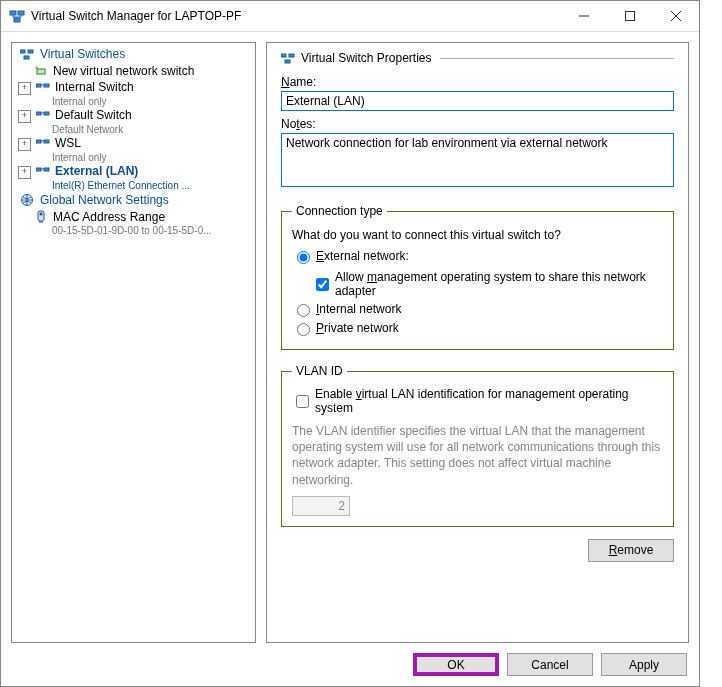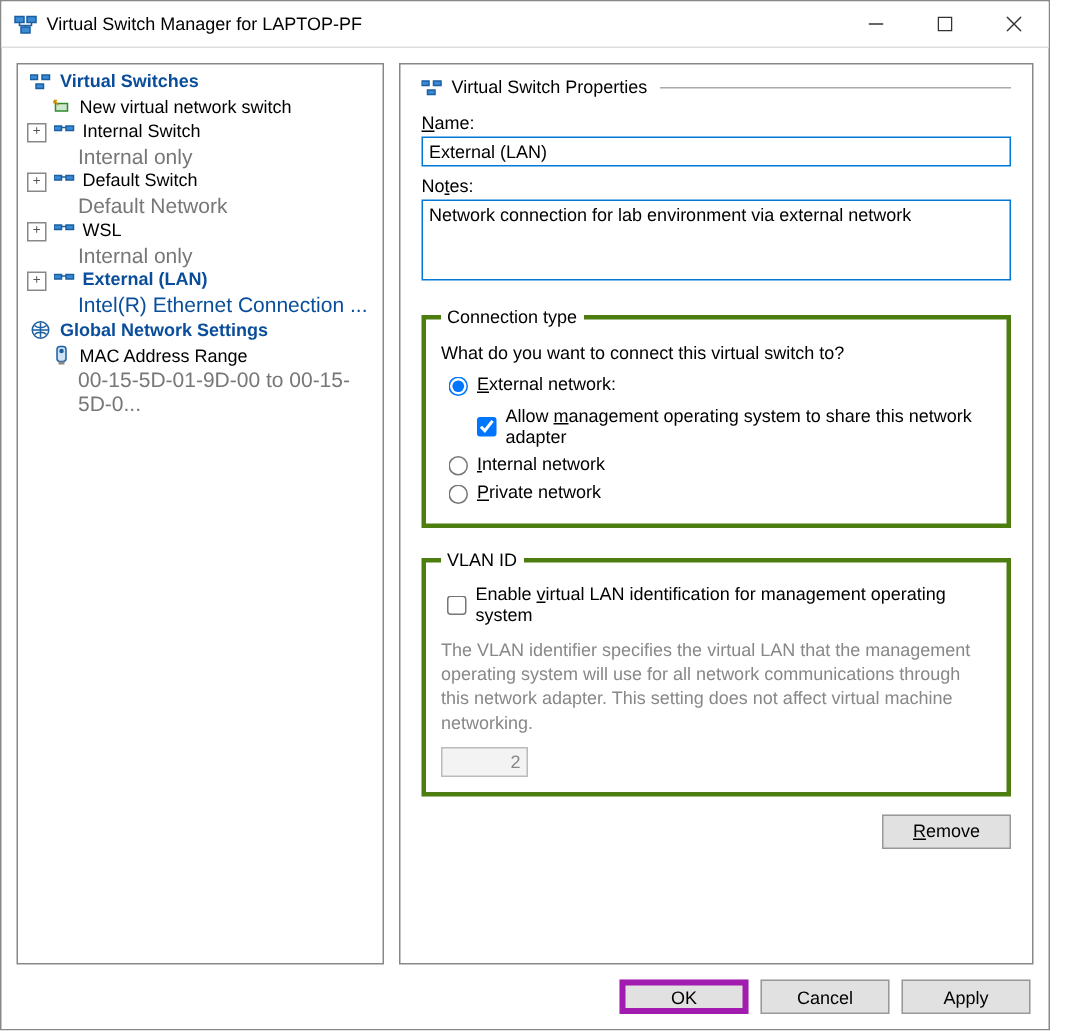--- a/index.html
+++ b/index.html
@@ -8,39 +8,39 @@
   .titlebar{display:flex;align-items:center;height:30px;border-bottom:1px solid #ddd;background:#fff}
   .titlebar .app-icon{width:16px;height:16px;margin:0 6px 0 8px;display:flex;align-items:center;justify-content:center}
   .titlebar .title{flex:0 0 auto}
   .titlebar .spacer{flex:1}
   .winbtn{width:46px;height:30px;display:flex;align-items:center;justify-content:center;color:#333}
   
   .body{flex:1;display:flex;padding:10px 10px 0 10px;gap:10px;min-height:0}
   .left{width:245px;border:1px solid #888;background:#fff;overflow:auto;box-sizing:border-box;padding:2px 0}
   .right{flex:1;border:1px solid #888;background:#fff;overflow:auto;box-sizing:border-box;padding:8px 14px}
   
-  .thead{display:flex;align-items:center;padding:2px 4px 2px 8px;color:#0a4e9b;font-weight:bold}
+  .thead{display:flex;align-items:center;padding:2px 4px 2px 8px;color:#0a4e9b;font-weight:normal}
   .thead svg{margin-right:6px}
   .trow{display:flex;align-items:flex-start;padding:1px 4px 1px 6px}
   .trow .exp{width:11px;height:11px;border:1px solid #888;margin-top:2px;margin-right:4px;font-size:9px;line-height:9px;text-align:center;color:#555;background:#fff}
   .trow .exp.blank{border:none}
   .trow .ic{width:16px;height:14px;margin-right:4px;display:flex;align-items:center;justify-content:center}
   .trow .lbls{display:flex;flex-direction:column}
   .trow .lbl{}
   .trow.selected .lbl{color:#0a4e9b;font-weight:bold}
-  .subindent{padding-left:40px;color:#777;font-size:14px}
+  .subindent{padding-left:40px;color:#777;font-size:10px}
   .subindent.sel{color:#0a4e9b;font-weight:normal}
   
   .section-hdr{display:flex;align-items:center;margin-bottom:10px}
   .section-hdr .line{flex:1;height:1px;background:#aaa;margin-left:8px}
   .section-hdr svg{margin-right:6px}
   label.fld{display:block;margin:6px 0 2px 0}
   input.txt{width:100%;box-sizing:border-box;border:1px solid #0078d7;padding:2px 4px;font:inherit;height:20px}
   textarea.notes{width:100%;box-sizing:border-box;border:1px solid #0078d7;padding:2px 4px;font:inherit;height:54px;resize:none}
-  fieldset{border:3px solid #4d7c0f;margin:14px 0 0 0;padding:6px 10px 10px 10px}
+  fieldset{border:1px solid #4d7c0f;margin:14px 0 0 0;padding:6px 10px 10px 10px}
   fieldset legend{padding:0 4px}
   .q{margin:4px 0 6px 0}
   .radio-row{display:flex;align-items:center;margin:3px 0}
   .radio-row input{margin-right:6px}
   .sel-adapter{margin:6px 0 6px 20px}
   select.adapter{width:100%;box-sizing:border-box;font:inherit;height:22px;border:1px solid #777;background:#e9e9e9}
   .chk-row{display:flex;align-items:center;margin:6px 0 2px 20px}
   .chk-row input{margin-right:6px}
   .vlan-desc{color:#888;margin:8px 0 8px 0;line-height:1.35}
   input.vlan{width:48px;text-align:right;border:1px solid #bbb;background:#f3f3f3;color:#888;padding:2px 4px;font:inherit}

